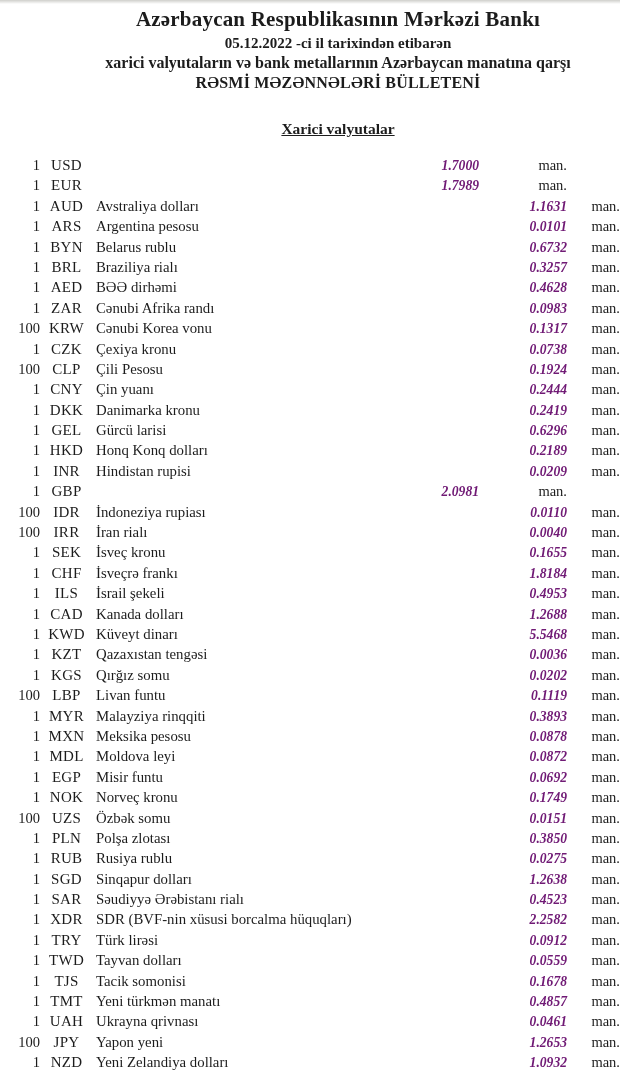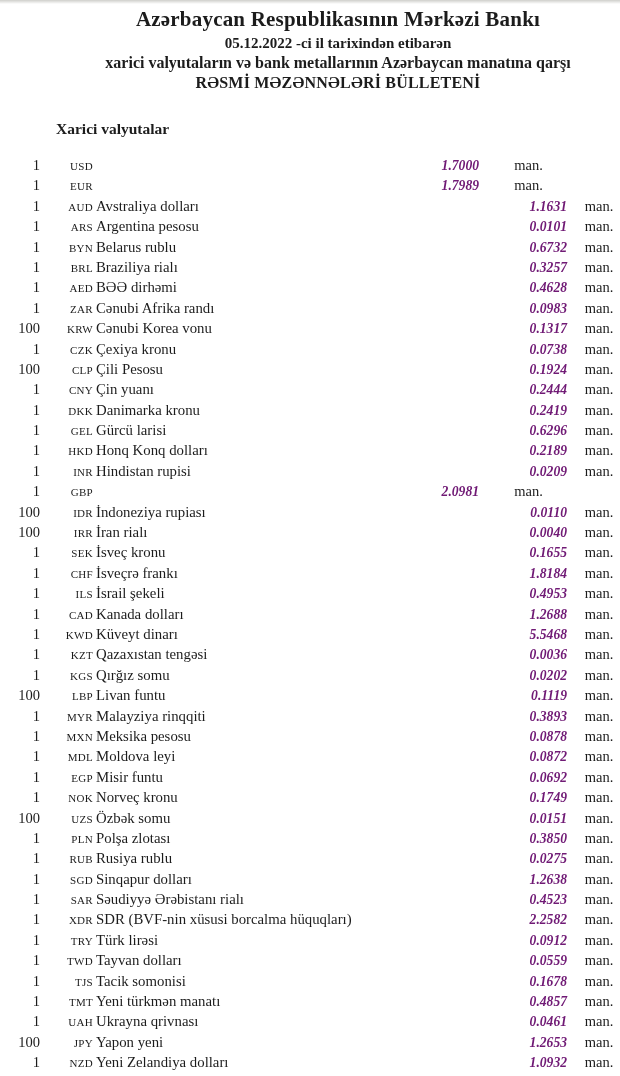--- a/index.html
+++ b/index.html
@@ -50,60 +50,61 @@
     line-height: 20px;
   }
   .bulletin-line {
     font-size: 16px;
     line-height: 20px;
     letter-spacing: 0.2px;
   }
   .section-title {
     margin: 26px 0 16px 56px;
     width: 564px;
-    text-align: left;
+    text-align: center;
     font-weight: bold;
     font-size: 15.5px;
     line-height: 20px;
+    text-decoration: underline;
   }
   .rates-list {
     margin-top: 7px;
   }
   .rate-row {
     display: grid;
     grid-template-columns: 40px 53px 1fr 88px 53px;
     height: 20.4px;
     line-height: 20.4px;
     align-items: baseline;
   }
   .cell-qty {
     text-align: right;
     font-size: 14.5px;
   }
   .cell-code {
-    text-align: right;
-    font-size: 11px;
+    text-align: center;
+    font-size: 15px;
     letter-spacing: 0.3px;
   }
   .cell-name {
     text-align: left;
     padding-left: 3px;
     font-size: 14.8px;
     white-space: nowrap;
     overflow: hidden;
   }
   .cell-rate {
     text-align: right;
     font-weight: bold;
     font-style: italic;
     font-size: 13.6px;
     color: #701a75;
   }
   .cell-unit {
-    text-align: center;
+    text-align: right;
     padding-left: 11px;
     font-size: 14.5px;
   }
 </style>
 </head>
 <body>
 
 <div class="top-edge"></div>
 
 <div class="page">

